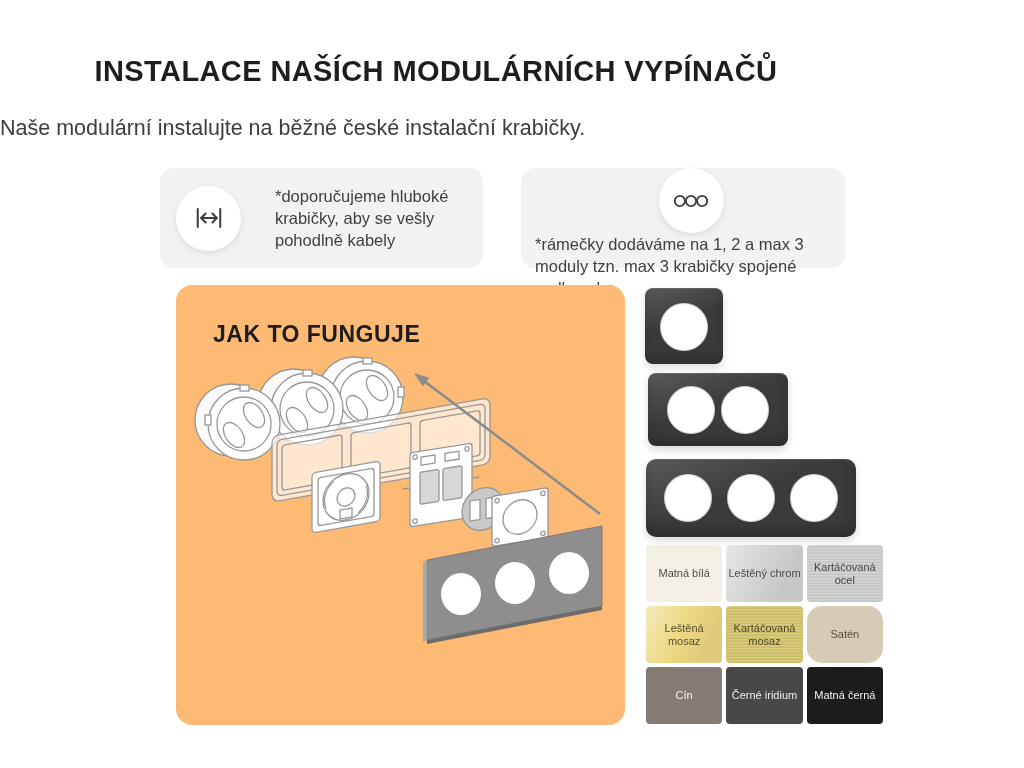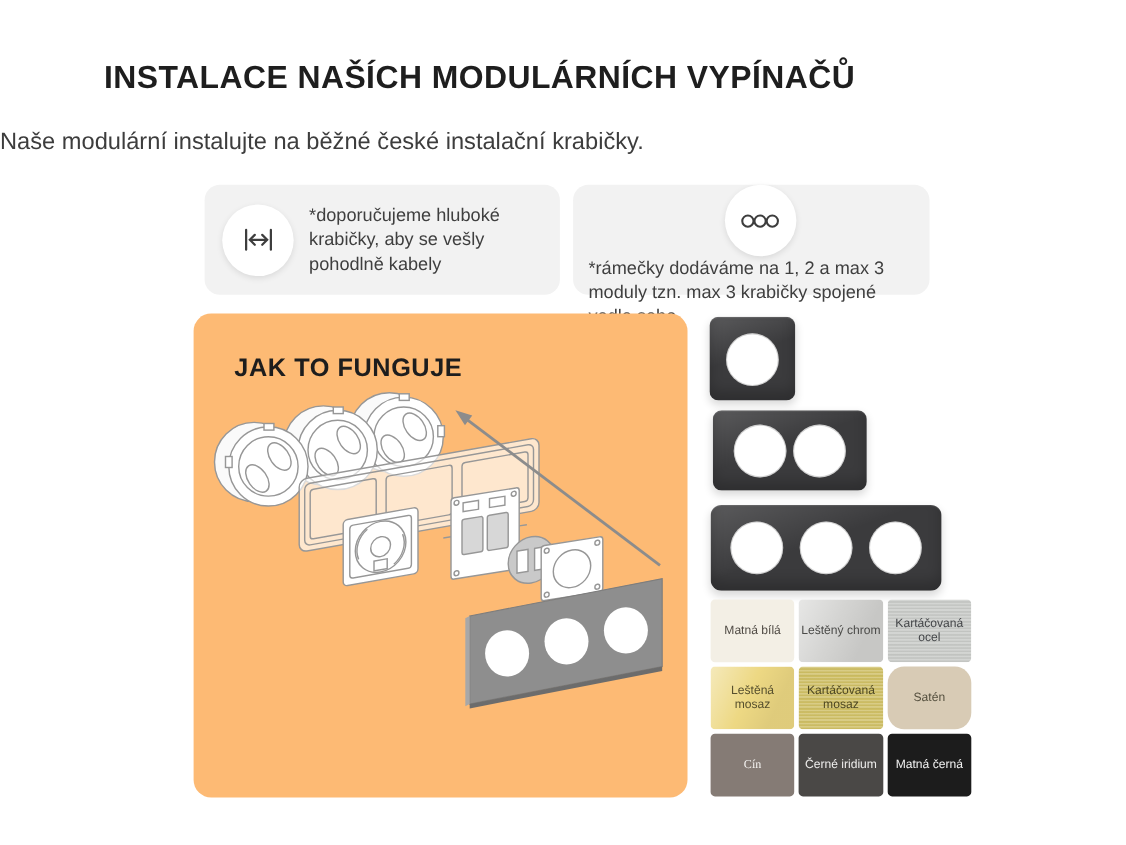--- a/index.html
+++ b/index.html
@@ -8,21 +8,21 @@
 
   
   .title{position:absolute;left:0;top:55px;width:872px;text-align:center;
          font-size:29px;font-weight:800;letter-spacing:0.4px;color:#1e1e1e;}
   .subtitle{position:absolute;left:0;top:116px;width:872px;text-align:left;
          font-size:21.5px;font-weight:400;color:#3d3d3d;}
 
   
   .card{position:absolute;top:168px;height:100px;background:#f2f2f2;border-radius:14px;
         display:flex;align-items:center;}
-  .card.left{left:186px;width:323px;}
+  .card.left{left:160px;width:323px;gap:20px;}
   .card.right{left:521px;width:324px;flex-direction:column;}
   .icon-circle{width:65px;height:65px;border-radius:50%;background:#ffffff;
         box-shadow:0 2px 6px rgba(0,0,0,0.10);margin-left:16px;flex:0 0 auto;
         display:flex;align-items:center;justify-content:center;}
   .card-text{margin-left:14px;margin-right:12px;font-size:16.5px;line-height:22px;color:#3f3f3f;}
 
   
   .panel{position:absolute;left:176px;top:285px;width:449px;height:440px;
          background:#fdba74;border-radius:16px;}
   .panel-title{position:absolute;left:37px;top:36px;font-size:23px;font-weight:800;
@@ -203,21 +203,21 @@
     </div>
     <div class="swatch polished" style="background-color: rgb(237, 216, 131); color: rgb(87, 80, 46);">
       <span>Leštěná mosaz</span>
     </div>
     <div class="swatch brushed" style="background-color: rgb(206, 190, 99); color: rgb(78, 72, 35);">
       <span>Kartáčovaná mosaz</span>
     </div>
     <div class="swatch" style="background-color: rgb(216, 203, 181); color: rgb(85, 80, 63); border-radius: 15px;">
       <span>Satén</span>
     </div>
-    <div class="swatch" style="background-color: rgb(133, 123, 117); color: rgb(244, 242, 240); font-family: Liberation Serif, serif;">
+    <div class="swatch" style="background-color: rgb(133, 123, 117); color: rgb(244, 242, 240);">
       <span>Cín</span>
     </div>
     <div class="swatch" style="background-color: rgb(74, 72, 70); color: rgb(238, 237, 236);">
       <span>Černé iridium</span>
     </div>
     <div class="swatch" style="background-color: rgb(28, 28, 28); color: rgb(242, 242, 242);">
       <span>Matná černá</span>
     </div>
   </div>
 

